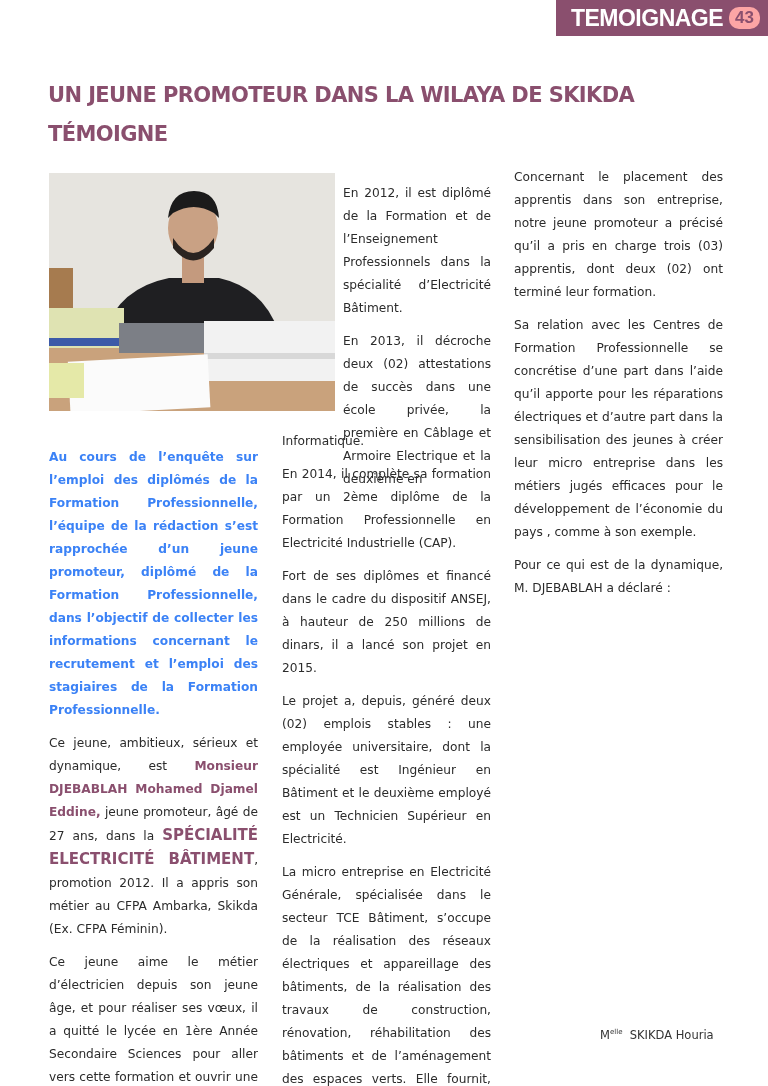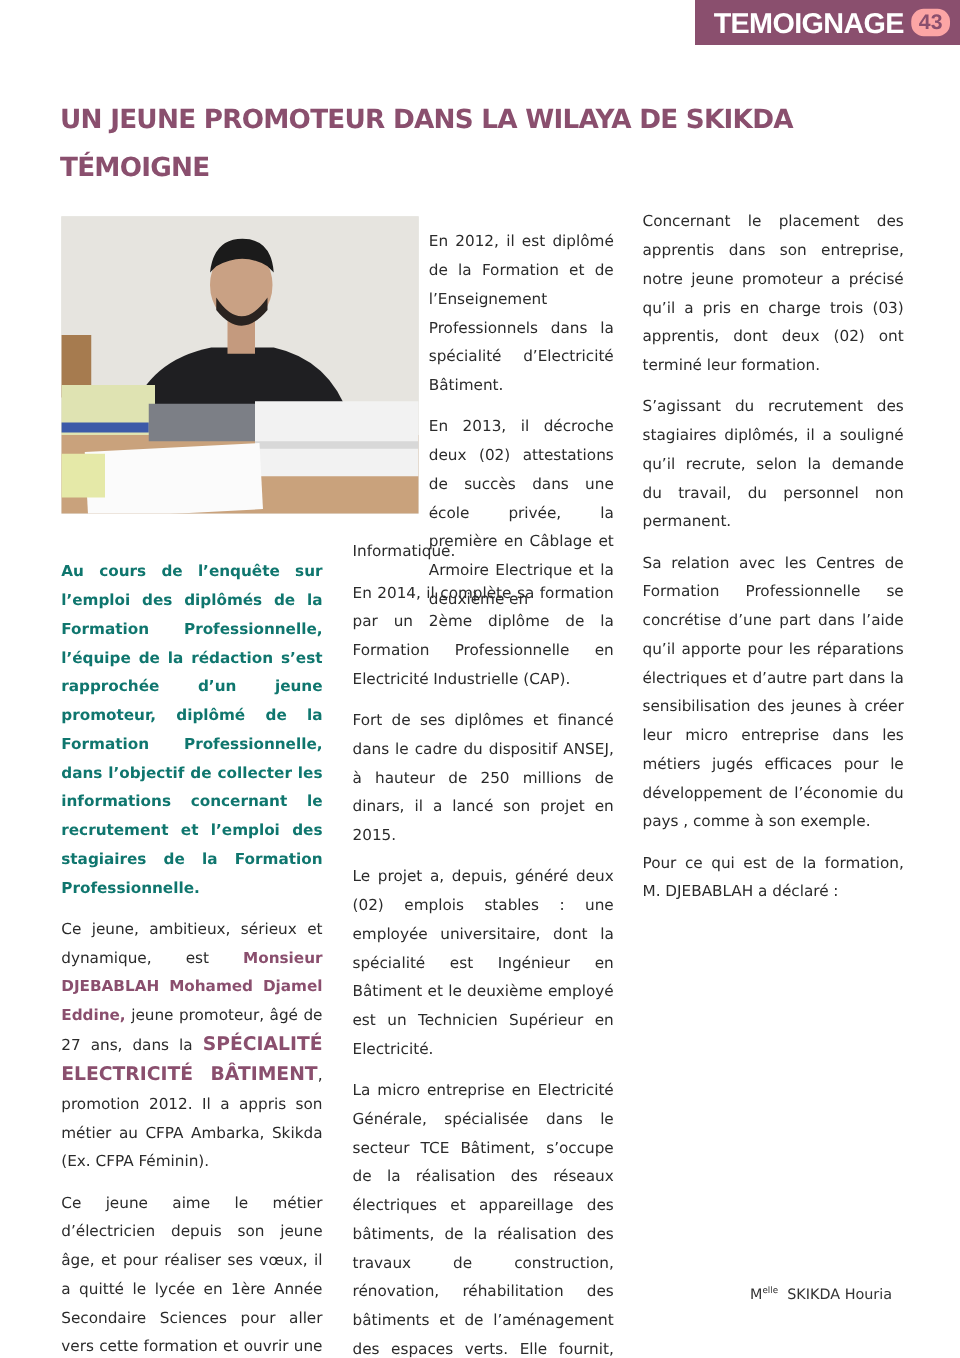--- a/index.html
+++ b/index.html
@@ -16,21 +16,21 @@
          color: #8a4f6e; font-family: "DejaVu Sans", sans-serif; font-weight: bold;
          font-size: 21px; line-height: 39px; letter-spacing: -0.6px; }
   .photo { position: absolute; top: 173px; left: 49px; width: 286px; height: 238px;
          background: #e4e2dd; overflow: hidden; }
   .col { position: absolute; font-size: 12.2px; line-height: 23px; text-align: justify; }
   .col p { margin: 0 0 10px 0; }
   .col-a { left: 49px; top: 446px; width: 209px; }
   .col-b-top { left: 343px; top: 166px; width: 148px; margin-top: 16px; }
   .col-b { left: 282px; top: 430px; width: 209px; }
   .col-c { left: 514px; top: 166px; width: 209px; }
-  .lead { color: #0f766e; font-weight: bold; }
+  .lead { color: #3b82f6; font-weight: bold; }
   .accent { color: #8a4f6e; font-weight: bold; }
   .accent-big { color: #8a4f6e; font-weight: bold; font-size: 15px; }
   .quote { color: #8a4f6e; }
   .byline { position: absolute; left: 600px; top: 1028px; font-size: 11.5px; color: #333; }
   .byline sup { font-size: 7px; }
 </style>
 </head>
 <body>
 
 <div class="section-tab">
@@ -74,21 +74,20 @@
 <div class="col col-b">
   <p>Informatique.</p>
   <p>En 2014, il complète sa formation par un 2ème diplôme de la Formation Professionnelle en Electricité Industrielle (CAP).</p>
   <p>Fort de ses diplômes et financé dans le cadre du dispositif ANSEJ, à hauteur de 250 millions de dinars, il a lancé son projet en 2015.</p>
   <p>Le projet a, depuis, généré deux (02) emplois stables : une employée universitaire, dont la spécialité est Ingénieur en Bâtiment et le deuxième employé est un Technicien Supérieur en Electricité.</p>
   <p>La micro entreprise en Electricité Générale, spécialisée dans le secteur TCE Bâtiment, s’occupe de la réalisation des réseaux électriques et appareillage des bâtiments, de la réalisation des travaux de construction, rénovation, réhabilitation des bâtiments et de l’aménagement des espaces verts. Elle fournit, par ailleurs, des accessoires et des équipements électriques (groupes électrogènes, postes de transformateur, armoires électriques…).</p>
 </div>
 
 <div class="col col-c">
   <p>Concernant le placement des apprentis dans son entreprise, notre jeune promoteur a précisé qu’il a pris en charge trois (03) apprentis, dont deux (02) ont terminé leur formation.</p>
-  <p>S’agissant du recrutement des stagiaires diplômés, il a souligné qu’il recrute, selon la demande du travail, du personnel non permanent.</p>
   <p>Sa relation avec les Centres de Formation Professionnelle se concrétise d’une part dans l’aide qu’il apporte pour les réparations électriques et d’autre part dans la sensibilisation des jeunes à créer leur micro entreprise dans les métiers jugés efficaces pour le développement de l’économie du pays , comme à son exemple.</p>
-  <p>Pour ce qui est de la formation, M. DJEBABLAH a déclaré :</p>
+  <p>Pour ce qui est de la dynamique, M. DJEBABLAH a déclaré :</p>
 </div>
 
 <div class="byline">
   <span>M</span><sup>elle</sup>&nbsp;
   <span>SKIKDA Houria</span>
 </div>
 
 </body></html>

